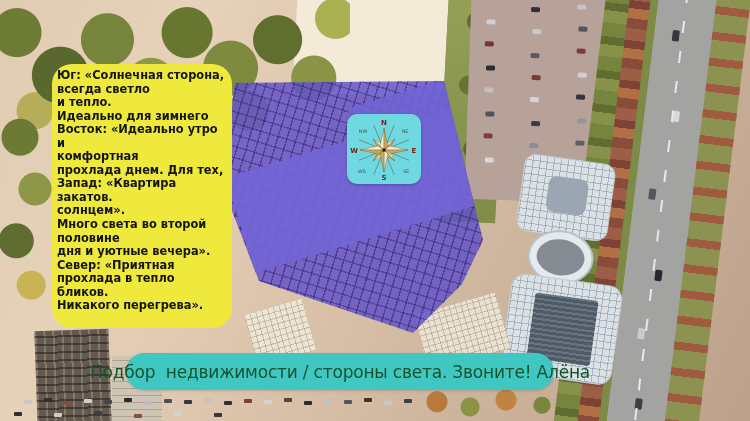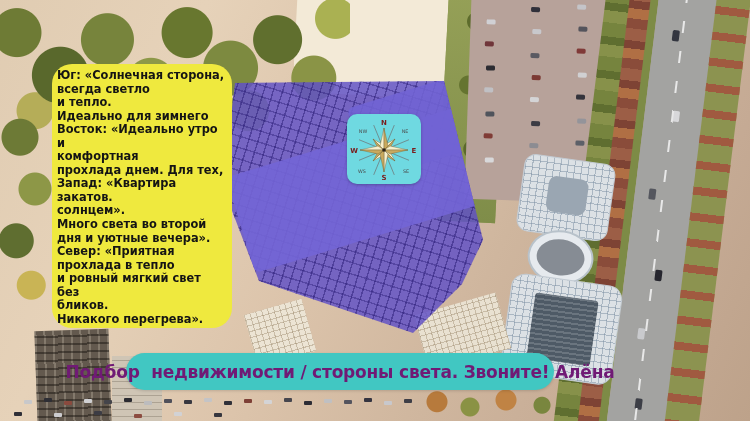--- a/index.html
+++ b/index.html
@@ -110,21 +110,21 @@
       padding:5px 5px;color:#141414;font-weight:bold;font-size:11.4px;line-height:13.55px;
       }
   .info-card div{position:static;}
 
   .compass{left:347px;top:114px;width:74px;height:70px;background:#6FD9E1;border-radius:10px;
       box-shadow:0 1px 3px rgba(0,0,0,.25);}
   .compass svg{position:absolute;left:0;top:0;}
 
   .banner{left:126px;top:353px;width:428px;height:37px;background:#41C7C2;border-radius:19px;
       display:flex;align-items:center;justify-content:center;box-shadow:0 1px 3px rgba(0,0,0,.15);}
-  .banner span{position:static;color:#701a75;font-weight:bold;font-size:17px;letter-spacing:-0.2px;white-space:pre;}
+  .banner span{position:static;color:#14532d;font-weight:normal;font-size:17px;letter-spacing:-0.2px;white-space:pre;}
 </style>
 </head>
 <body>
 
 <div class="scene">
 
   <div class="plaza"></div>
   <div class="trees-topleft"></div>
   <div class="trees-left"></div>
   <div class="lawn-strip"></div>
@@ -206,24 +206,24 @@
     <div>Юг: «Солнечная сторона,</div>
     <div>всегда светло</div>
     <div>и тепло.</div>
     <div>Идеально для зимнего</div>
     <div>Восток: «Идеально утро и</div>
     <div>комфортная</div>
     <div>прохлада днем. Для тех,</div>
     <div>Запад: «Квартира закатов.</div>
     <div>солнцем».</div>
     <div>Много света во второй</div>
+    <div>половине</div>
     <div>дня и уютные вечера».</div>
     <div>Север: «Приятная</div>
     <div>прохлада в тепло</div>
-    <div>и ровный мягкий свет без</div>
     <div>бликов.</div>
     <div>Никакого перегрева».</div>
   </div>
 
   <div class="banner">
     <span>Подбор  недвижимости / стороны света. Звоните! Алёна</span>
   </div>
 
 </div>
 

